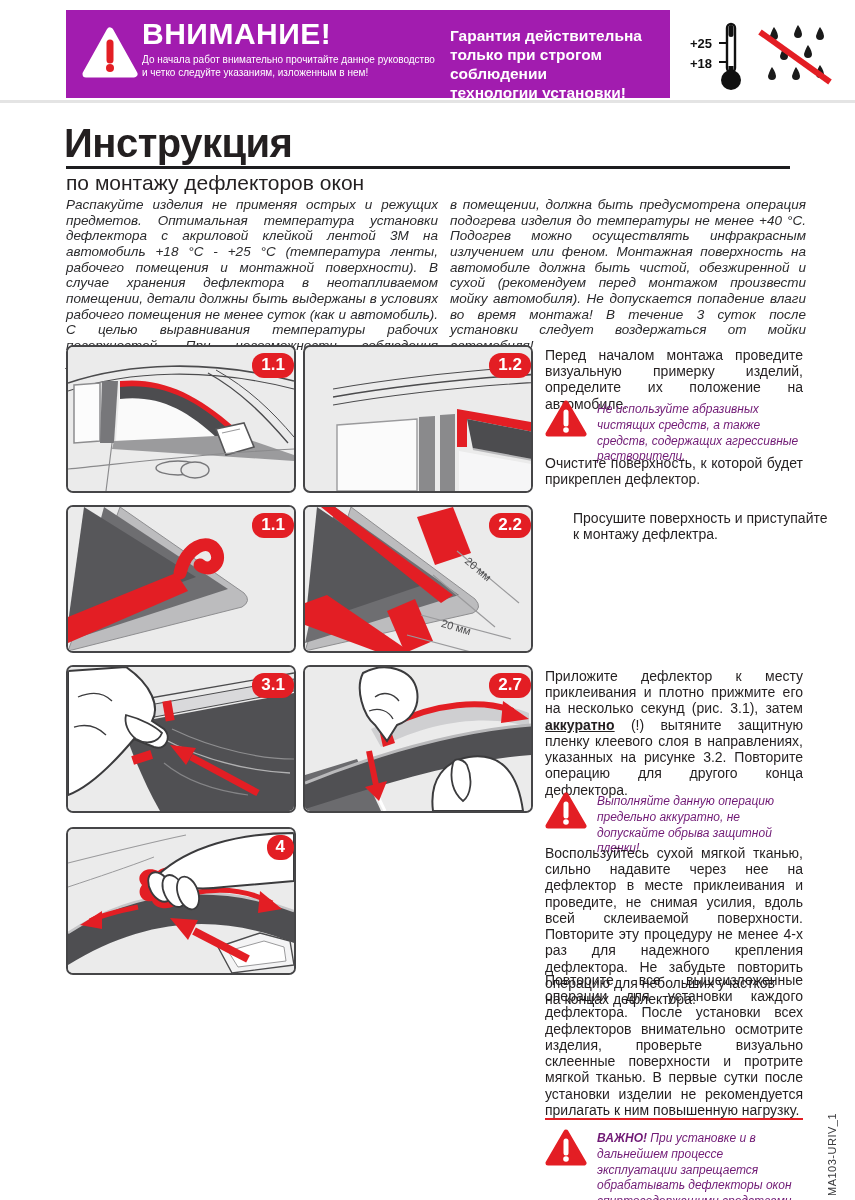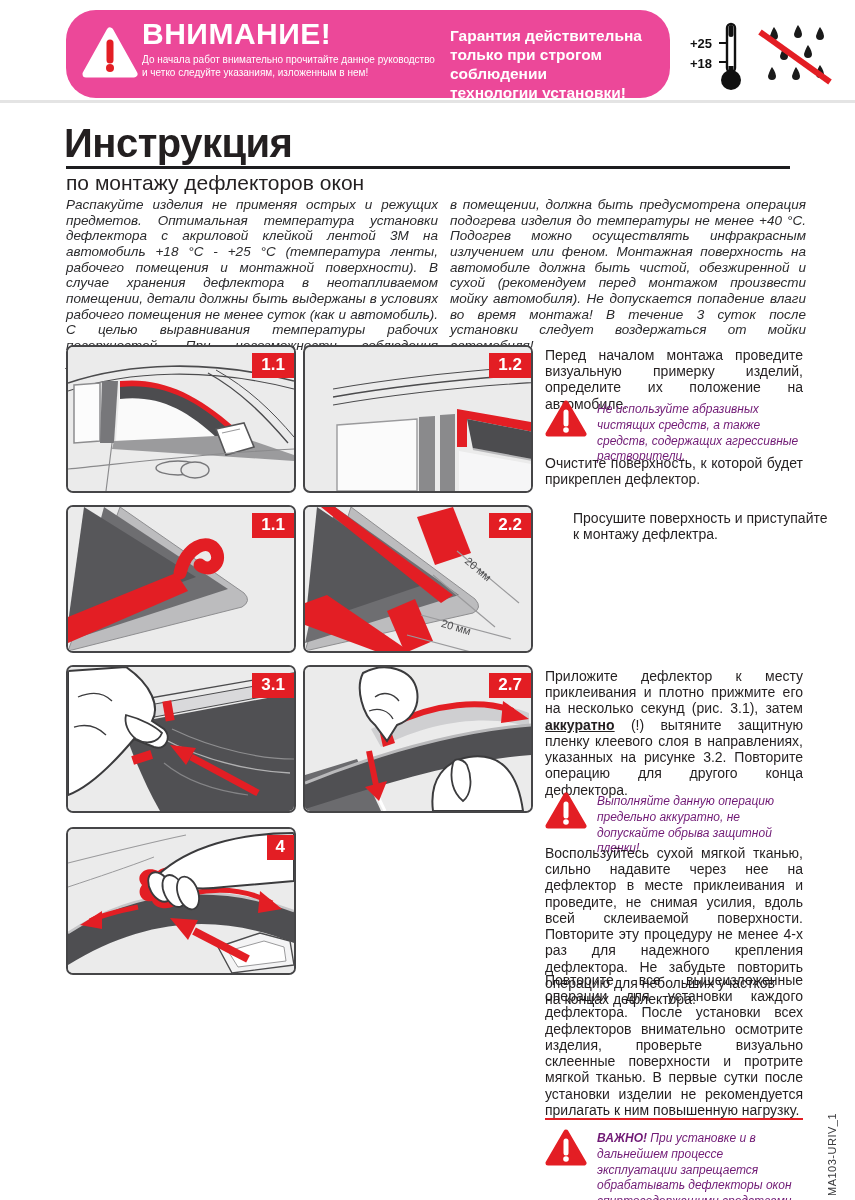--- a/index.html
+++ b/index.html
@@ -1,20 +1,20 @@
 <!DOCTYPE html>
 <html><head>
 <meta charset="utf-8">
 <style>
   html,body { margin:0; padding:0; background:#fff; }
   .page { position:relative; width:855px; height:1200px; background:#ffffff;
           font-family:"Liberation Sans", sans-serif; color:#231f20; overflow:hidden; }
 
   
-  .banner { position:absolute; left:66px; top:10px; width:604px; height:88px; background:#ec4899;border-radius:30px; }
+  .banner { position:absolute; left:66px; top:10px; width:604px; height:88px; background:#a21caf; }
   .banner-tri { position:absolute; left:16px; top:17px; }
   .attn { position:absolute; left:76px; top:7px; color:#fff; }
   .attn-title { font-size:30px; font-weight:bold; letter-spacing:.5px; line-height:1.1; }
   .attn-text { font-size:10px; line-height:1.3; white-space:pre-line; margin-top:3px; }
   .warranty { position:absolute; left:384px; top:17px; color:#fff; font-weight:bold;
               font-size:15.5px; line-height:1.22; white-space:pre-line; }
   .cond-icons { position:absolute; left:676px; top:10px; width:179px; height:88px; }
   .temp-label { position:absolute; font-size:13px; font-weight:bold; color:#111; }
   .temp-high { left:14px; top:26px; }
   .temp-low  { left:14px; top:46px; }
@@ -31,21 +31,21 @@
   .intro { position:absolute; top:197px; font-size:13.5px; font-style:italic; line-height:1.16;
            text-align:justify; color:#2b2b2d; }
   .intro-left { left:66px; width:372px; }
   .intro-right { left:450px; width:356px; }
 
   
   .panel { position:absolute; width:230px; height:148px; box-sizing:border-box;
            background:#ebebeb; border:2px solid #454547; border-radius:7px; overflow:hidden; }
   .panel svg { display:block; }
   .fig-label { position:absolute; top:6px; right:0px; background:#e31e24; color:#fff;
-               font-weight:bold; font-size:17px; padding:2px 9px 3px; }
+               font-weight:bold; font-size:17px; padding:2px 9px 3px;border-radius:12px; }
   .dim-label { position:absolute; font-size:11px; color:#4a4a4c; white-space:nowrap; }
   .dim1 { left:158px; top:56px; transform:rotate(40deg); }
   .dim2 { left:136px; top:114px; transform:rotate(17deg); }
   #p11 { left:66px; top:345px; } #p12 { left:303px; top:345px;padding-left:28px; }
   #p21 { left:66px; top:505px; } #p22 { left:303px; top:505px; }
   #p31 { left:66px; top:665px; } #p32 { left:303px; top:665px; }
   #p4  { left:66px; top:827px; }
 
   
   .rc { position:absolute; left:545px; width:258px; font-size:14px; line-height:1.16;

